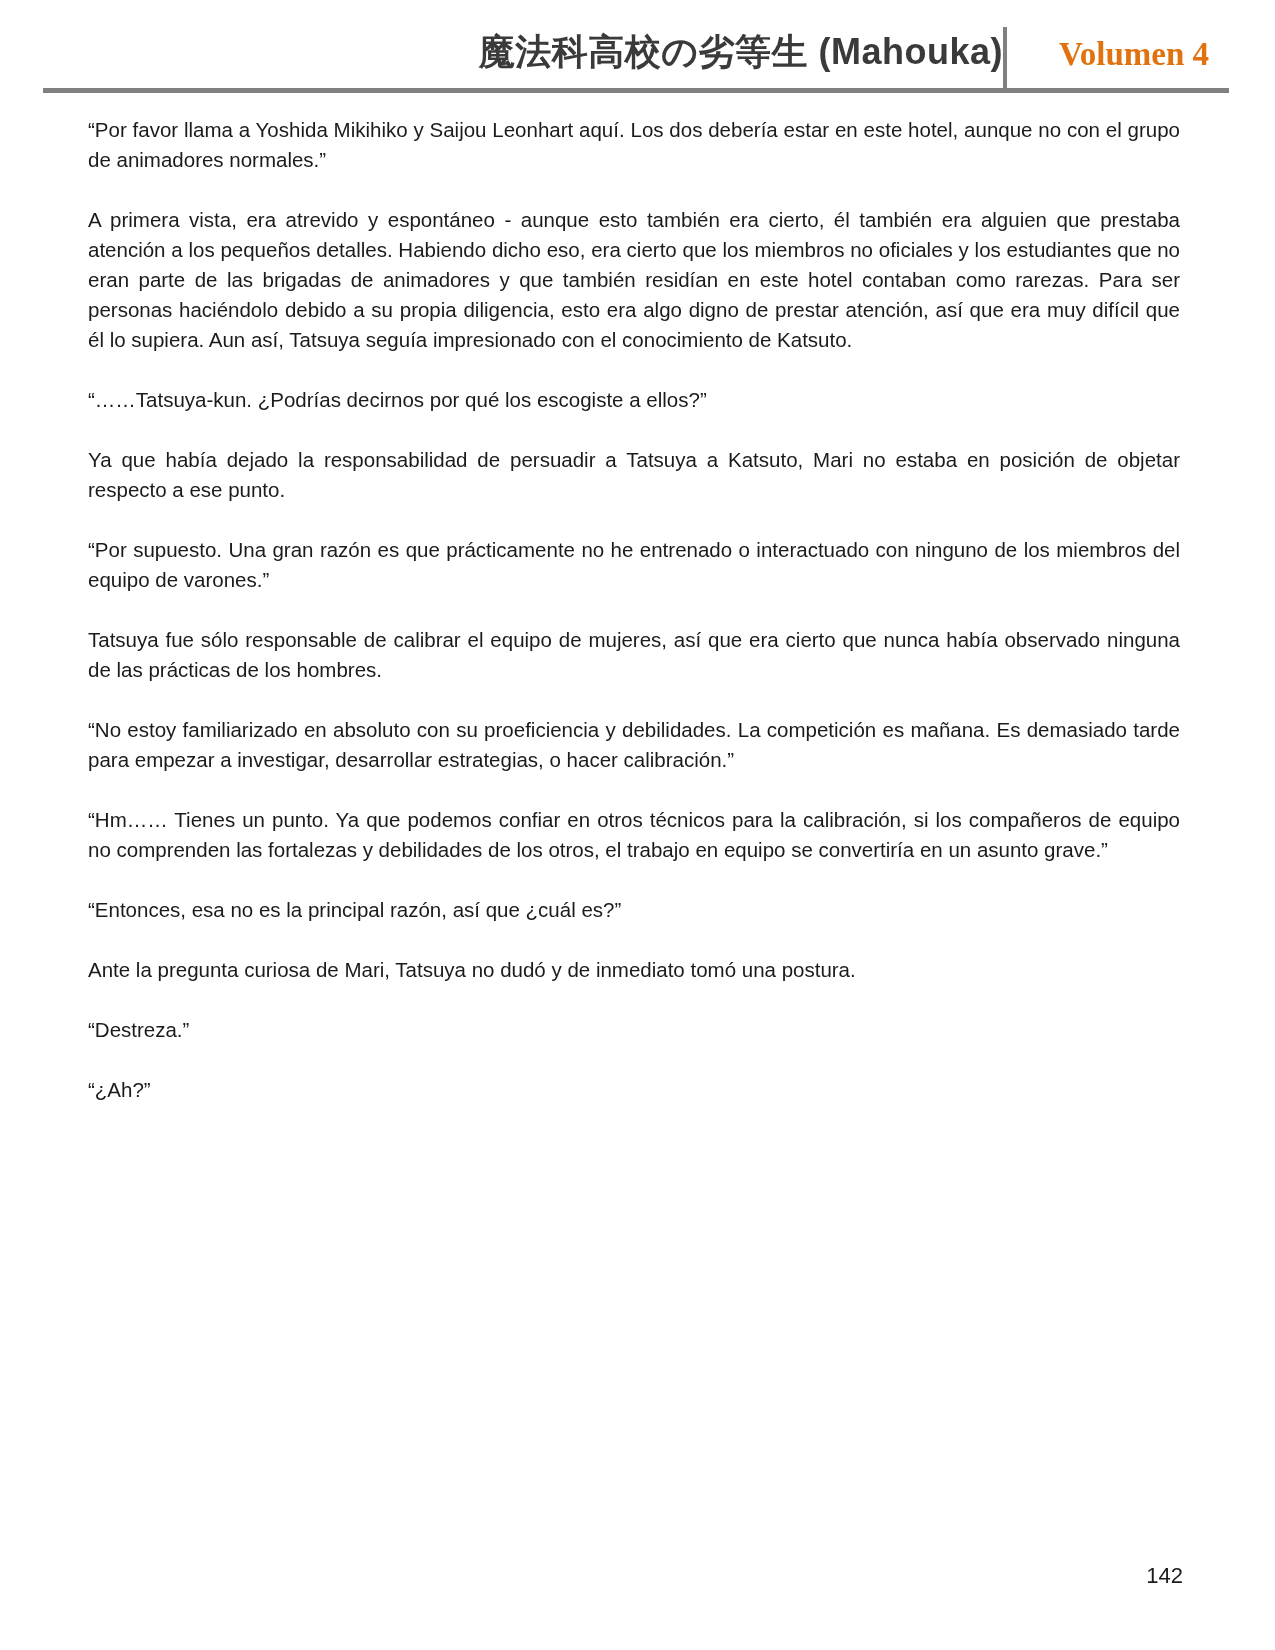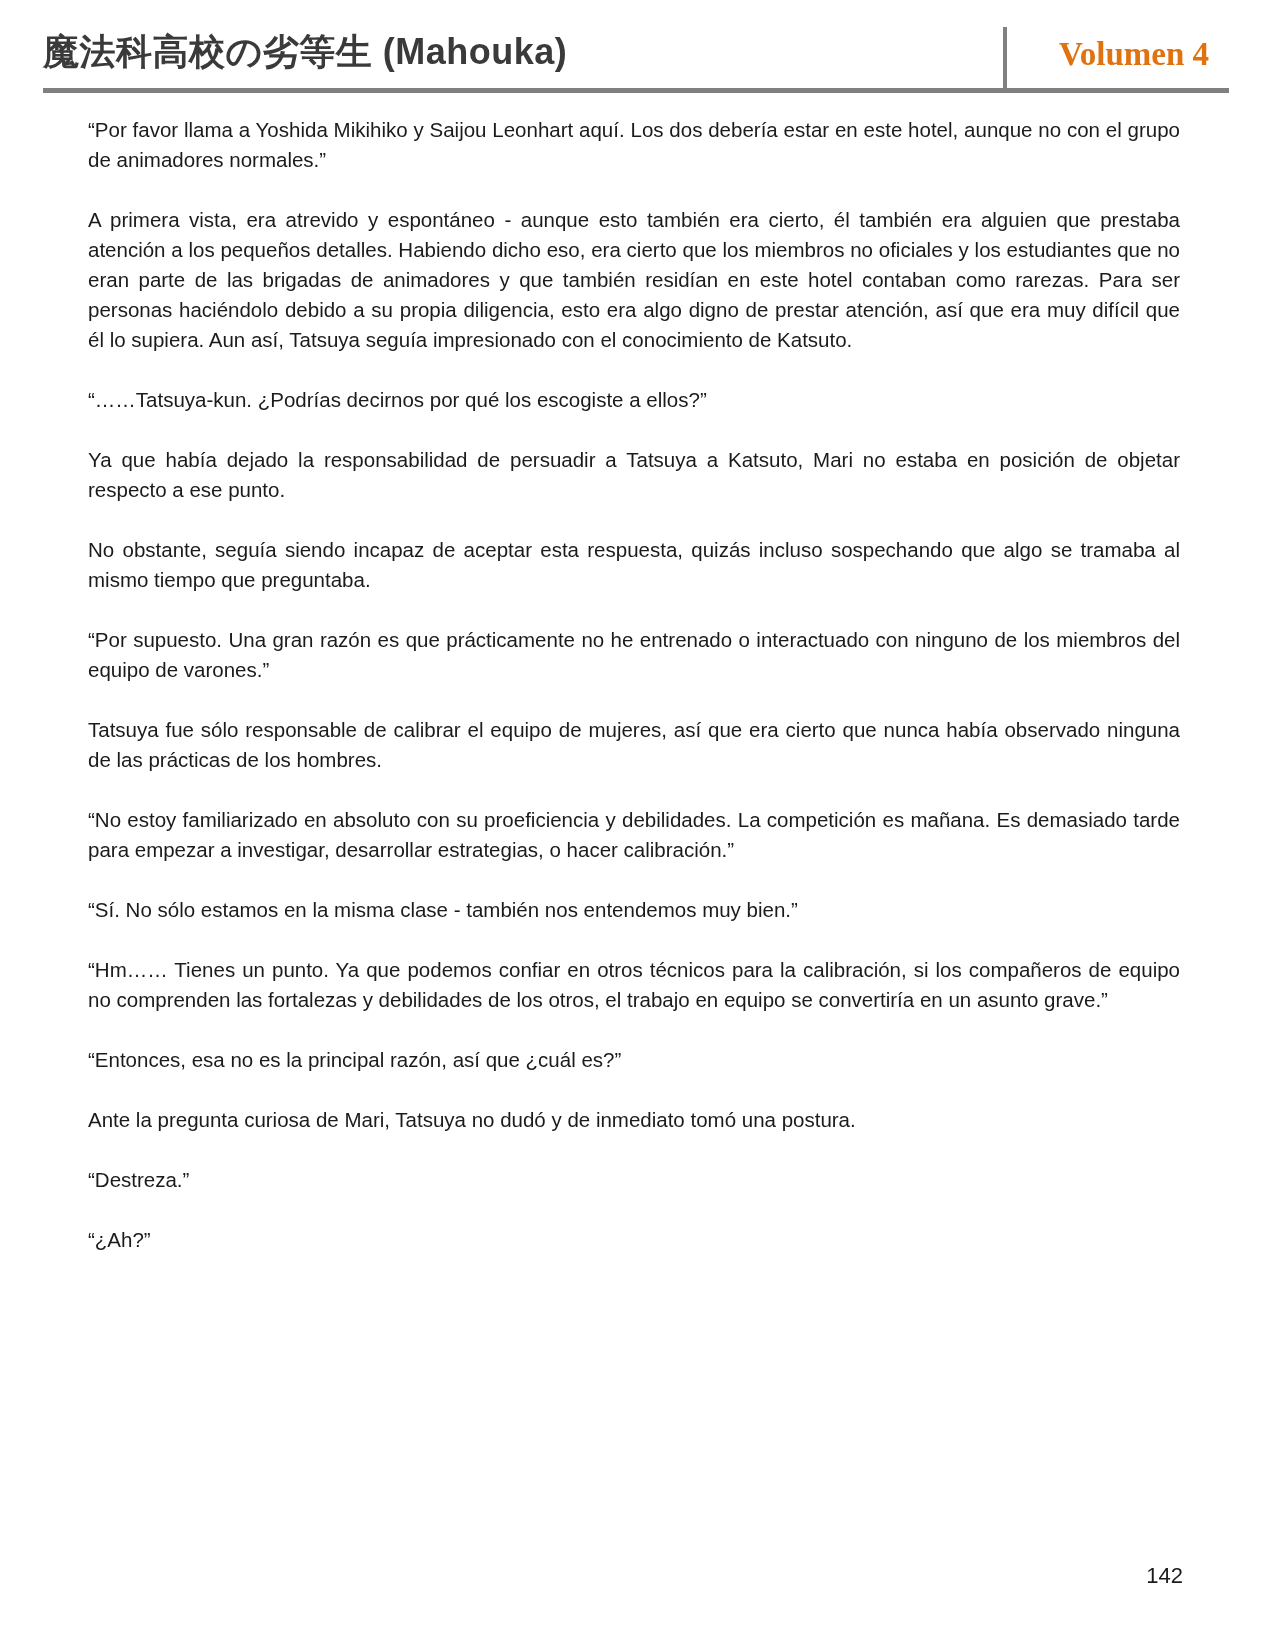--- a/index.html
+++ b/index.html
@@ -14,21 +14,21 @@
     background: #ffffff;
     font-family: "Liberation Sans", sans-serif;
     overflow: hidden;
   }
   
   .header-title {
     position: absolute;
     left: 43px;
     top: 28px;
     width: 960px;
-    text-align: left;
+    text-align: right;
     font-size: 36px;
     font-weight: bold;
     color: #3a3a3a;
     letter-spacing: 0.5px;
     white-space: nowrap;
   }
   .header-vdiv {
     position: absolute;
     left: 1003px;
     top: 27px;
@@ -89,25 +89,23 @@
     <div class="header-vdiv"></div>
     <div class="header-volume">Volumen 4</div>
     <div class="header-rule"></div>
   </header>
 
   <main class="body-text">
     <p>“Por favor llama a Yoshida Mikihiko y Saijou Leonhart aquí. Los dos debería estar en este hotel, aunque no con el grupo de animadores normales.”</p>
     <p>A primera vista, era atrevido y espontáneo - aunque esto también era cierto, él también era alguien que prestaba atención a los pequeños detalles. Habiendo dicho eso, era cierto que los miembros no oficiales y los estudiantes que no eran parte de las brigadas de animadores y que también residían en este hotel contaban como rarezas. Para ser personas haciéndolo debido a su propia diligencia, esto era algo digno de prestar atención, así que era muy difícil que él lo supiera. Aun así, Tatsuya seguía impresionado con el conocimiento de Katsuto.</p>
     <p>“……Tatsuya-kun. ¿Podrías decirnos por qué los escogiste a ellos?”</p>
     <p>Ya que había dejado la responsabilidad de persuadir a Tatsuya a Katsuto, Mari no estaba en posición de objetar respecto a ese punto.</p>
-    <p>No obstante, seguía siendo incapaz de aceptar esta respuesta, quizás incluso sospechando que algo se tramaba al mismo tiempo que preguntaba.</p>
     <p>“Por supuesto. Una gran razón es que prácticamente no he entrenado o interactuado con ninguno de los miembros del equipo de varones.”</p>
     <p>Tatsuya fue sólo responsable de calibrar el equipo de mujeres, así que era cierto que nunca había observado ninguna de las prácticas de los hombres.</p>
     <p>“No estoy familiarizado en absoluto con su proeficiencia y debilidades. La competición es mañana. Es demasiado tarde para empezar a investigar, desarrollar estrategias, o hacer calibración.”</p>
-    <p>“Sí. No sólo estamos en la misma clase - también nos entendemos muy bien.”</p>
     <p>“Hm…… Tienes un punto. Ya que podemos confiar en otros técnicos para la calibración, si los compañeros de equipo no comprenden las fortalezas y debilidades de los otros, el trabajo en equipo se convertiría en un asunto grave.”</p>
     <p>“Entonces, esa no es la principal razón, así que ¿cuál es?”</p>
     <p>Ante la pregunta curiosa de Mari, Tatsuya no dudó y de inmediato tomó una postura.</p>
     <p>“Destreza.”</p>
     <p>“¿Ah?”</p>
   </main>
 
   <footer>
     <div class="page-number">142</div>
   </footer>

